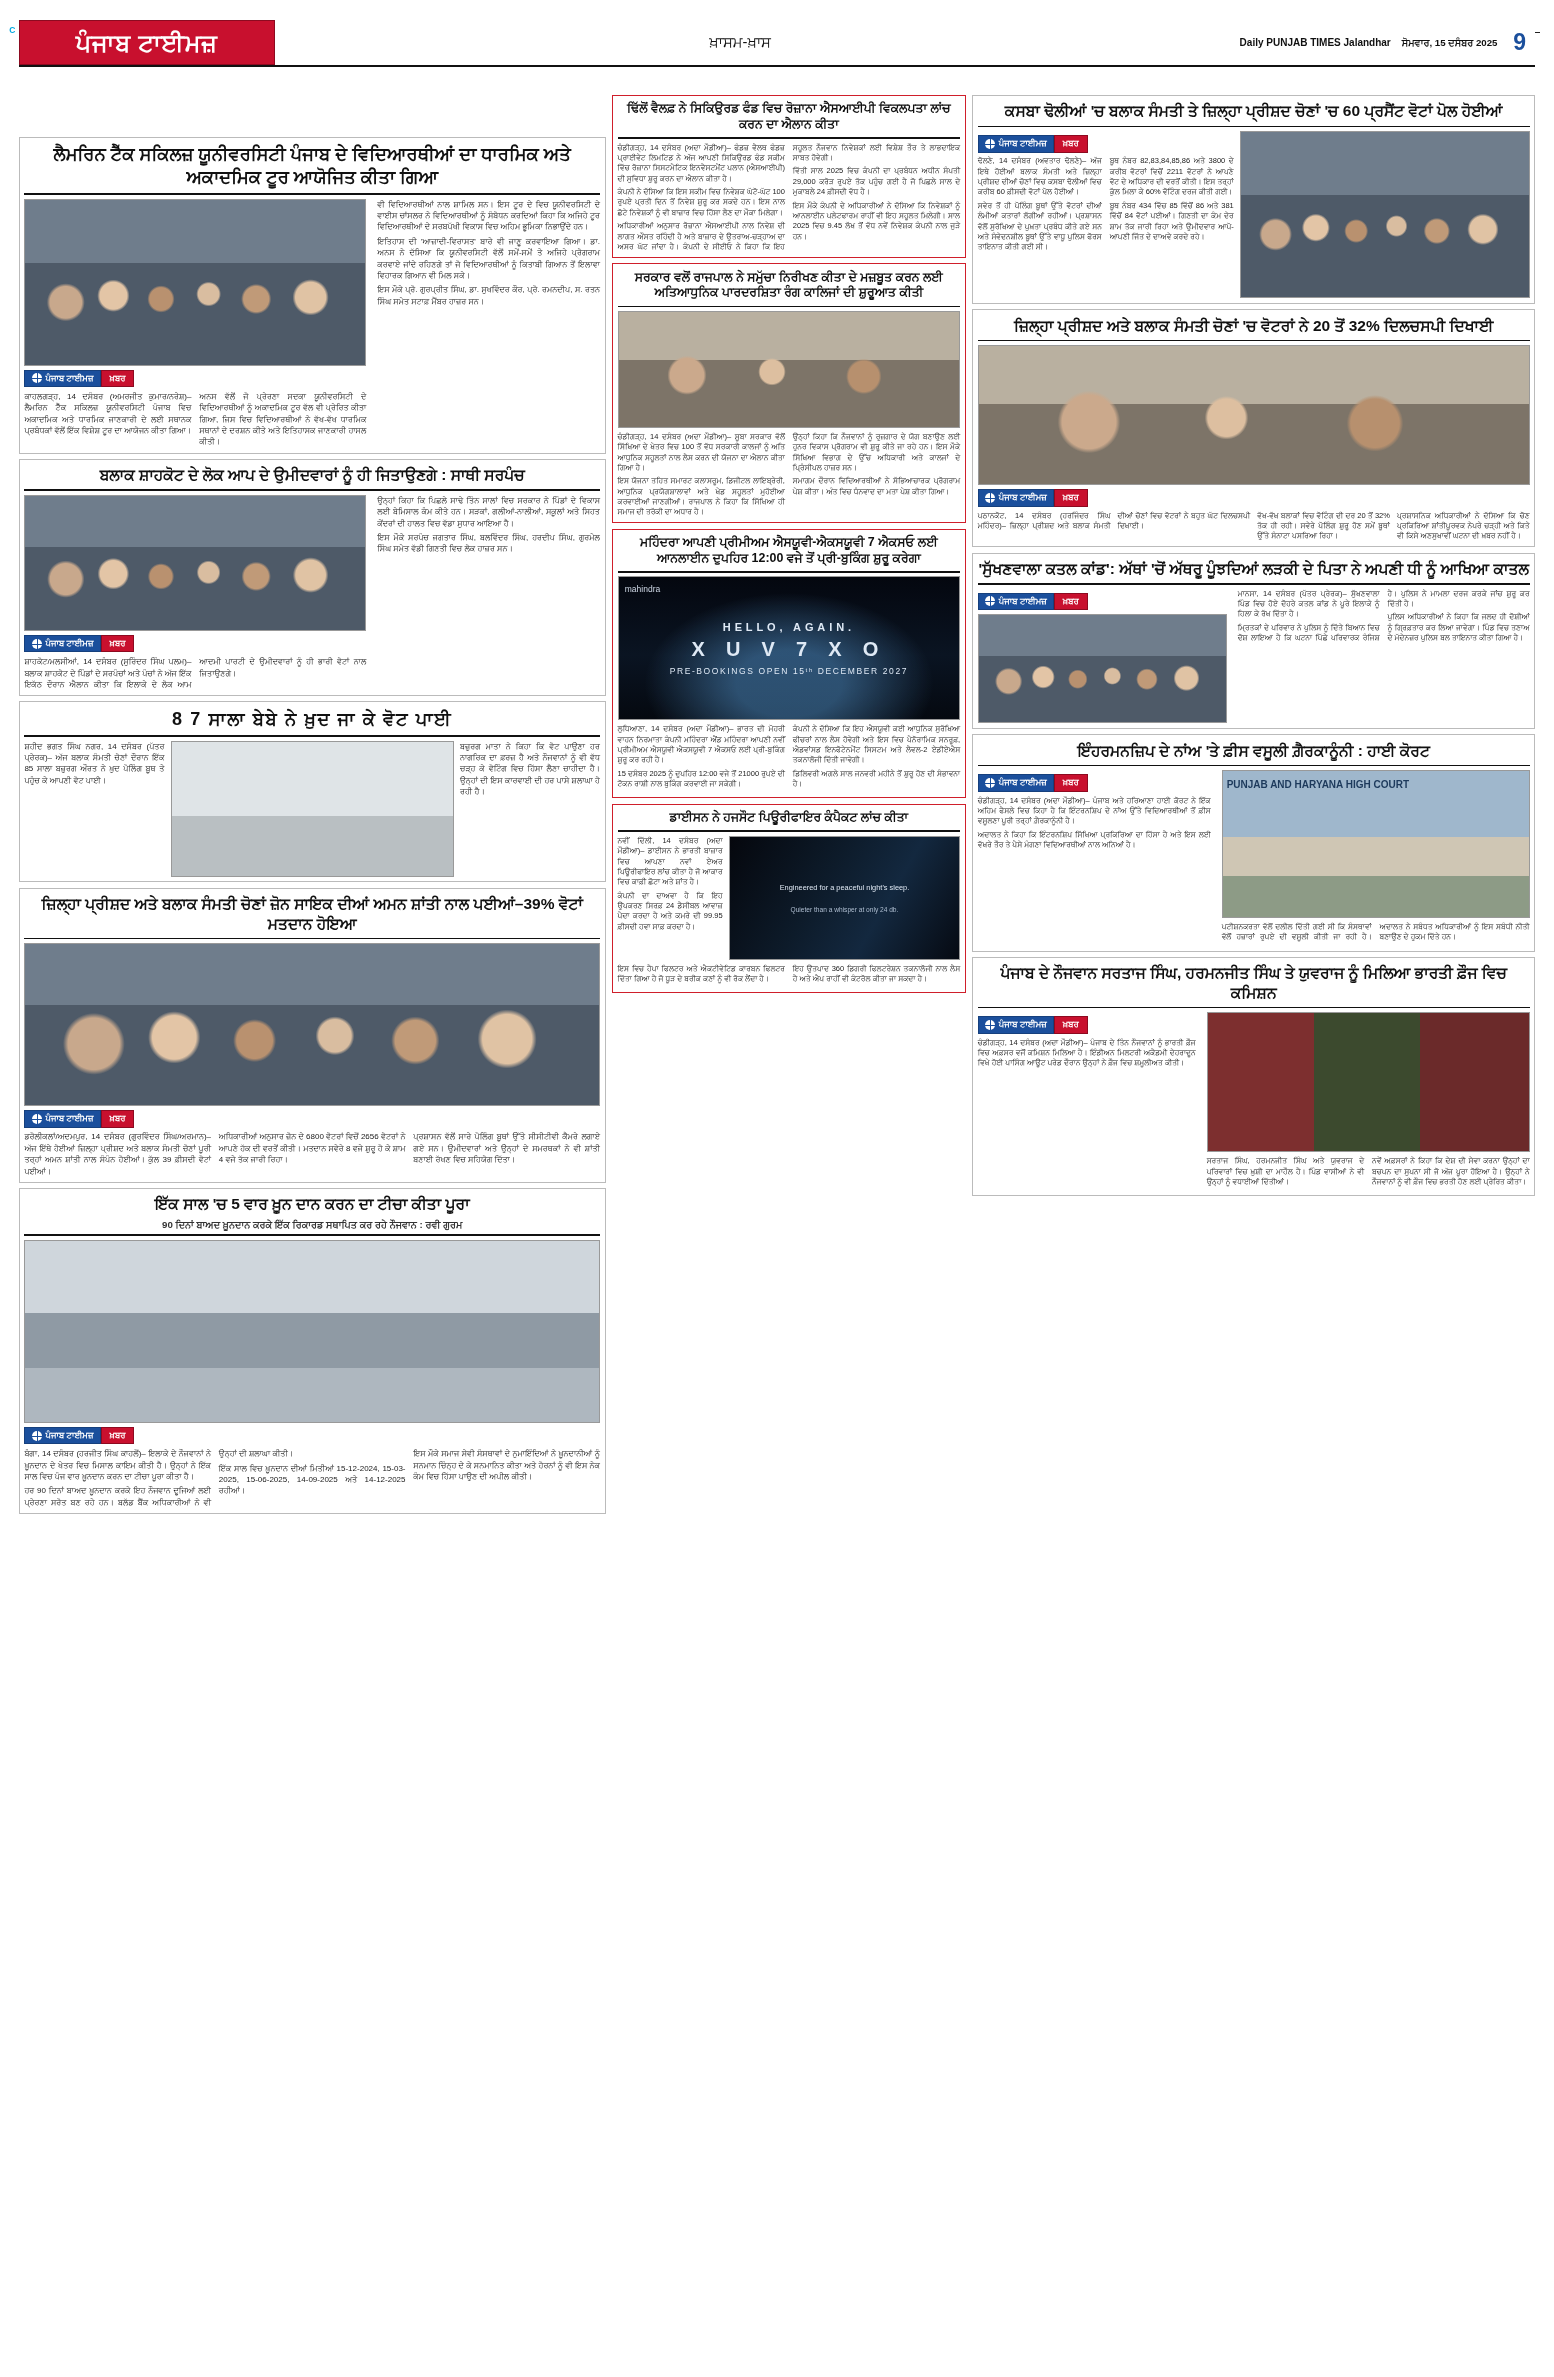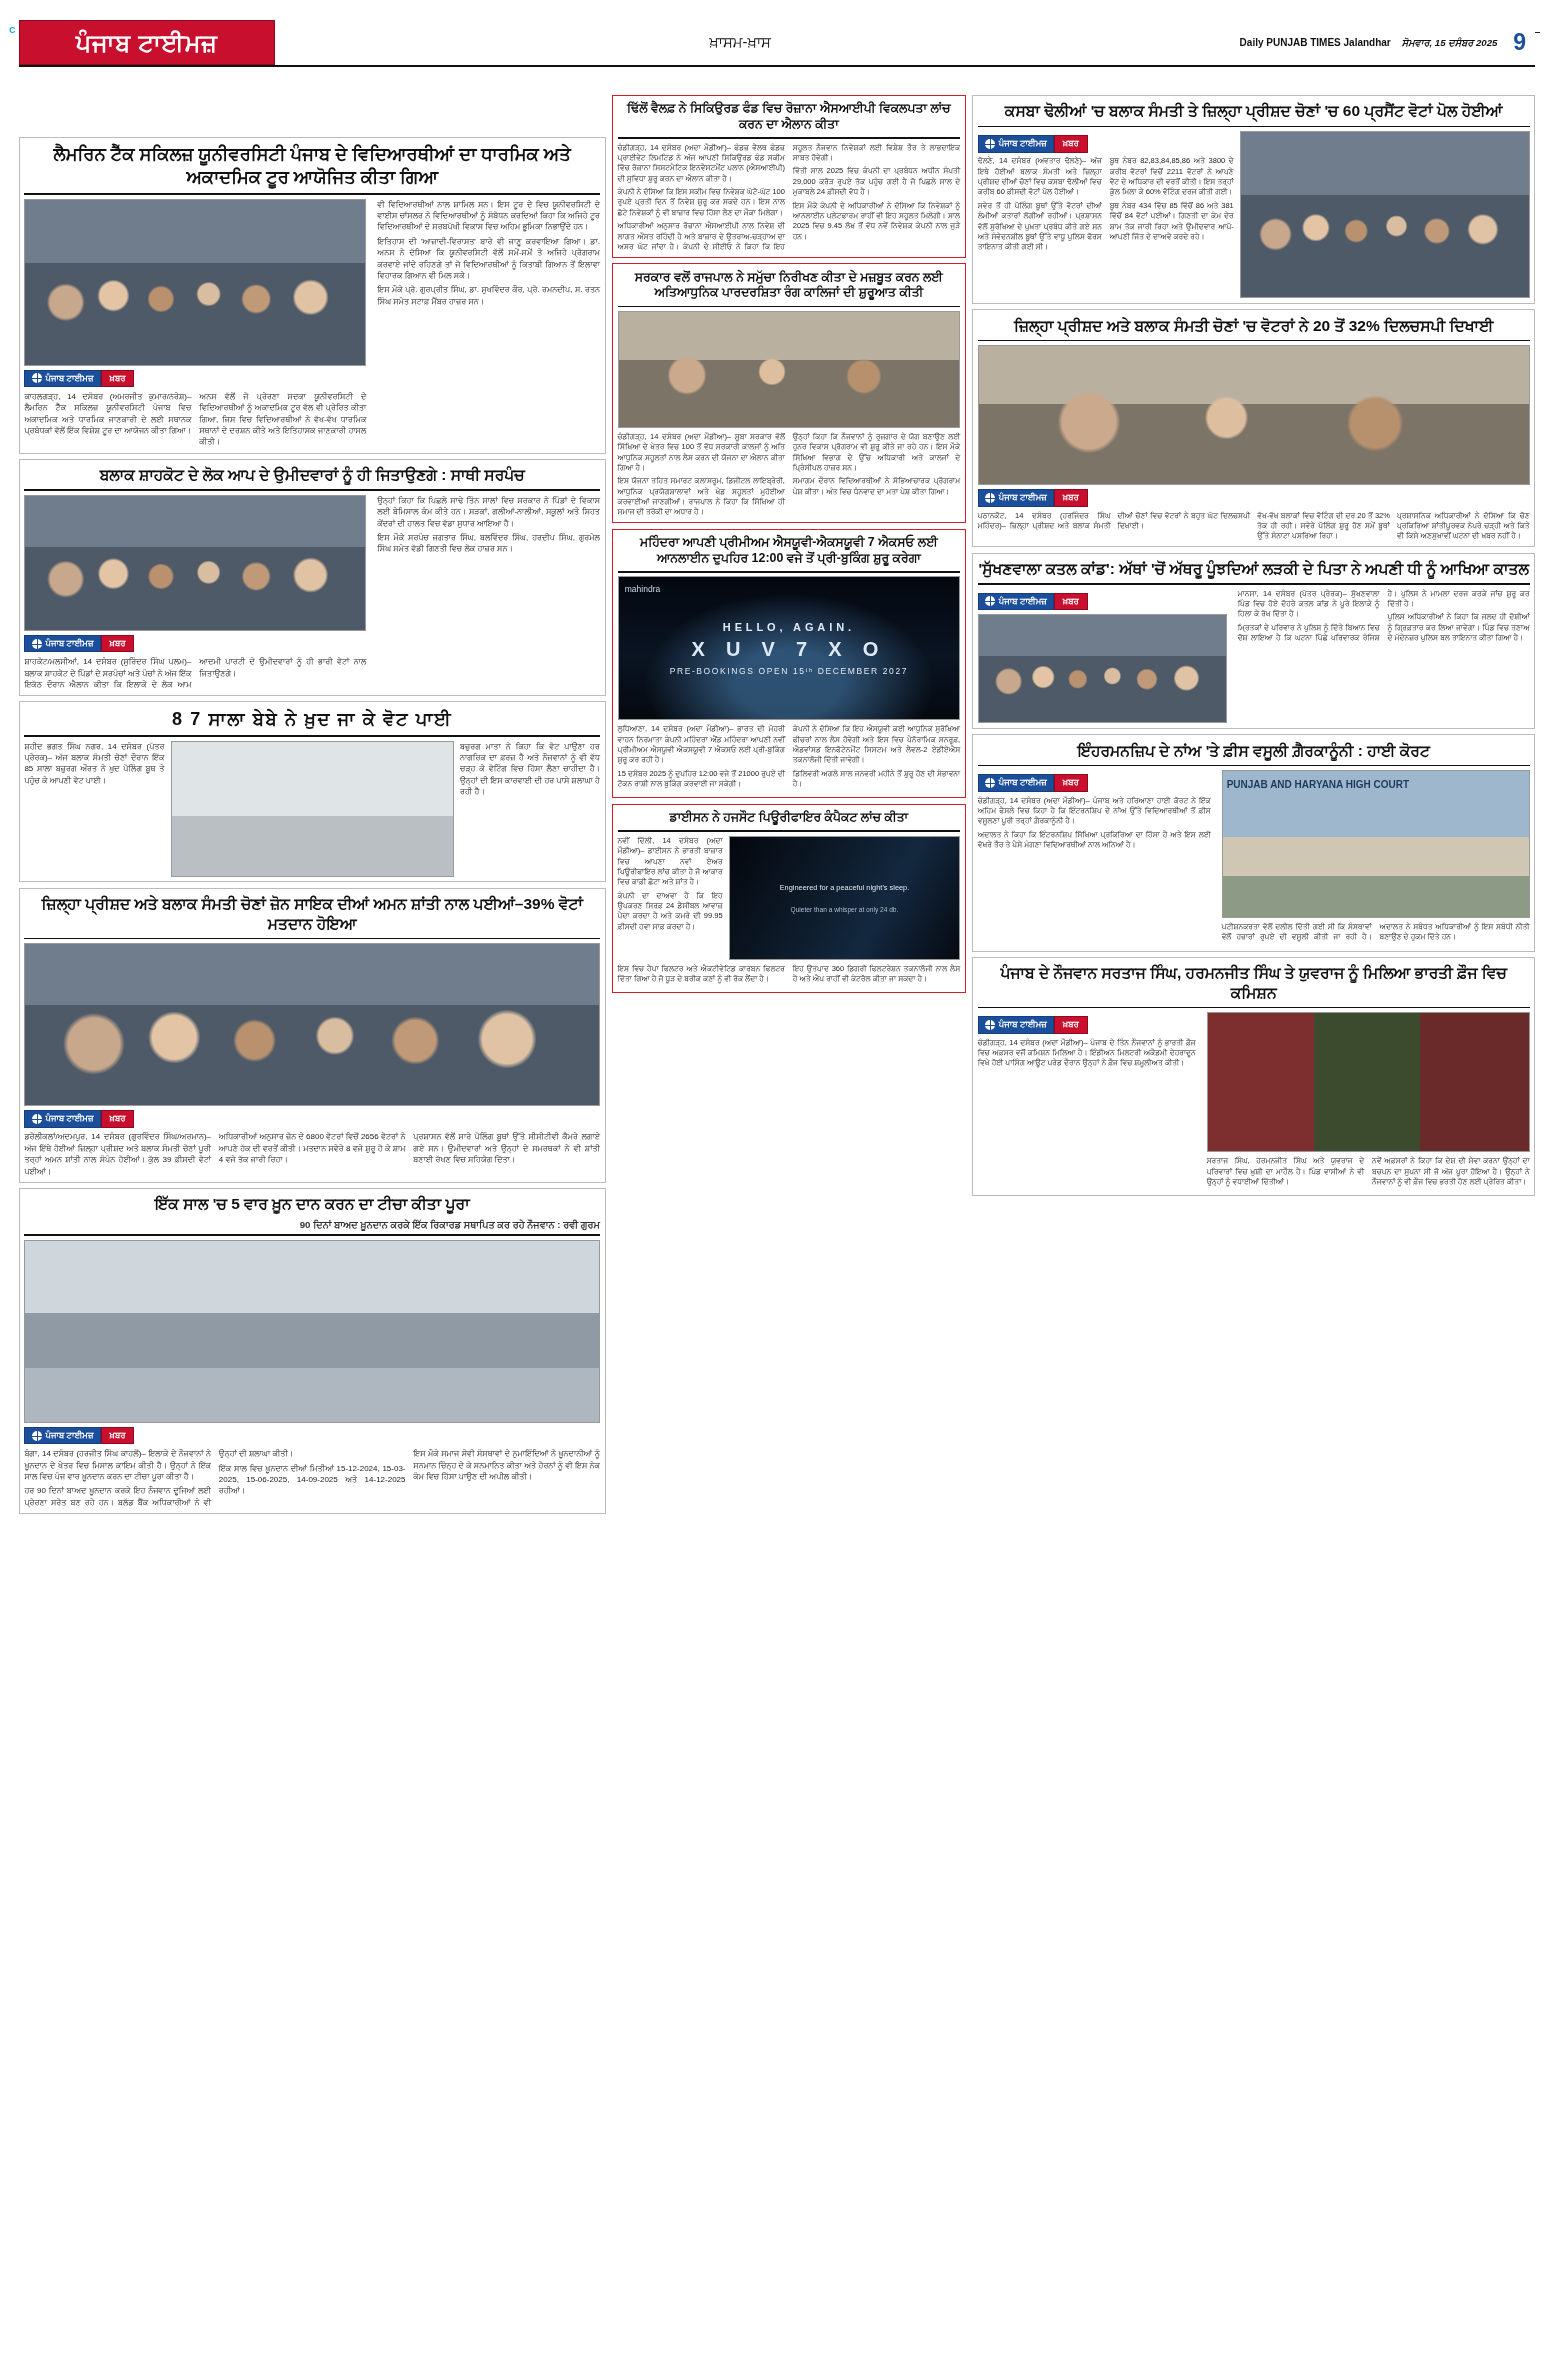--- a/index.html
+++ b/index.html
@@ -52,21 +52,21 @@
     letter-spacing:0.8px;
   }
   .mast-mid{
     flex:1; display:flex; align-items:center; justify-content:center;
     font-size:14.8px; font-weight:normal; color:#111;
   }
   .mast-right{
     display:flex; align-items:center; gap:11px; padding-right:4.7px;
   }
   .mast-right .pub{ font-size:10px; font-weight:bold;padding-left:34px; }
-  .mast-right .date{ font-size:9.7px; font-weight:bold;font-style:italic; }
+  .mast-right .date{ font-size:9.7px; font-weight:bold; }
   .page-no{
     font-size:23px; font-weight:bold; color:#1b4f9c; padding:0 4.7px;
   }
 
   
   .content{
     position:absolute; top:75px; left:18.7px; right:18.7px; bottom:31px;
     display:flex; gap:6.2px;
   }
   .col{ display:flex; flex-direction:column; gap:5.4px; }
@@ -82,21 +82,21 @@
   }
   .art.red{ border:1.6px solid #d01f2b; }
 
   h2.head{
     font-size:15.5px; line-height:1.25; font-weight:bold; margin:1.6px 0 4.7px 0;
     color:#111; text-align:center;
   }
   h2.head.lg{ font-size:18px; }
   h2.head.sm{ font-size:12.4px; }
   h3.sub{
-    font-size:9.7px; font-weight:bold; text-align:right; margin:0 0 3.9px 0;
+    font-size:9.7px; font-weight:bold; text-align:center; margin:0 0 3.9px 0;
     color:#333;
   }
   .rule{ height:1.6px; background:#111; margin:2.3px 0 3.9px 0; }
 
   
   .photo{
     width:100%;
     background:linear-gradient(160deg,#9aa6b2,#5d6b7a 45%,#8b94a0 75%,#6c7784);
     position:relative; overflow:hidden;
     border:0.8px solid #999;

